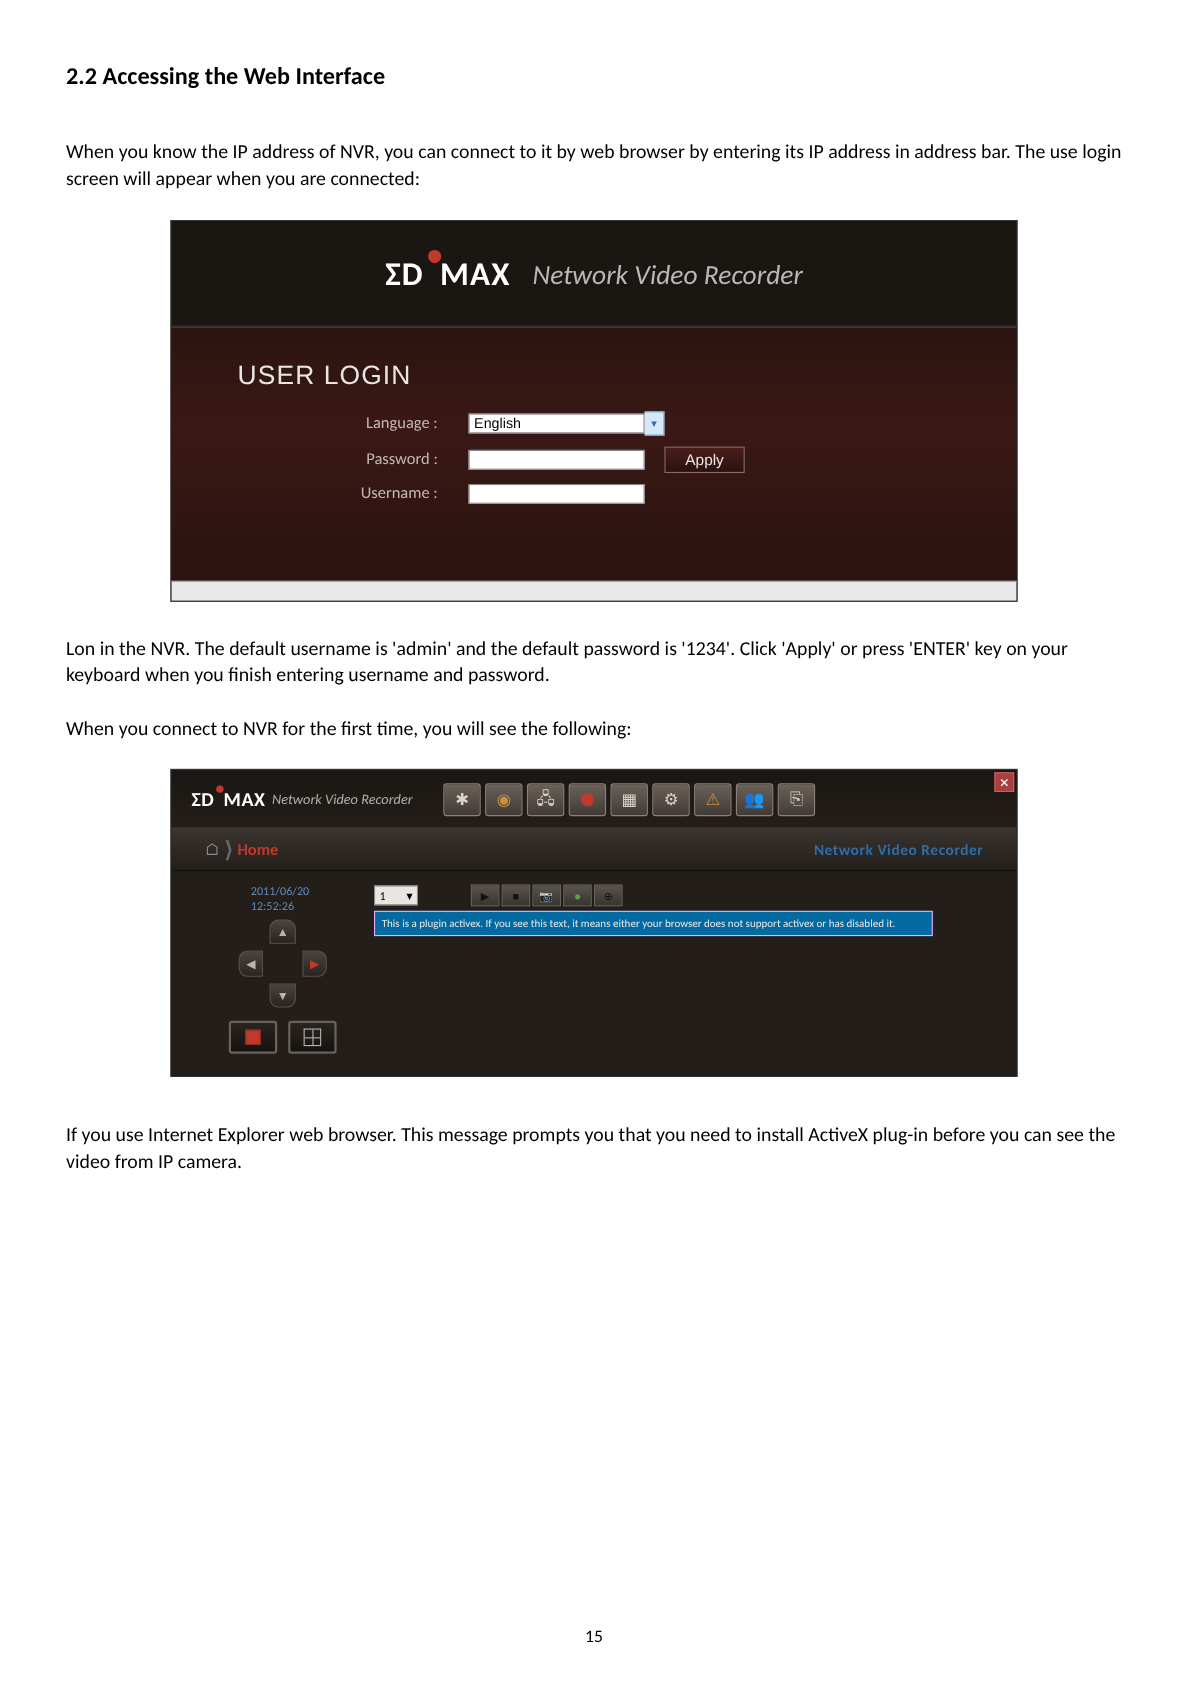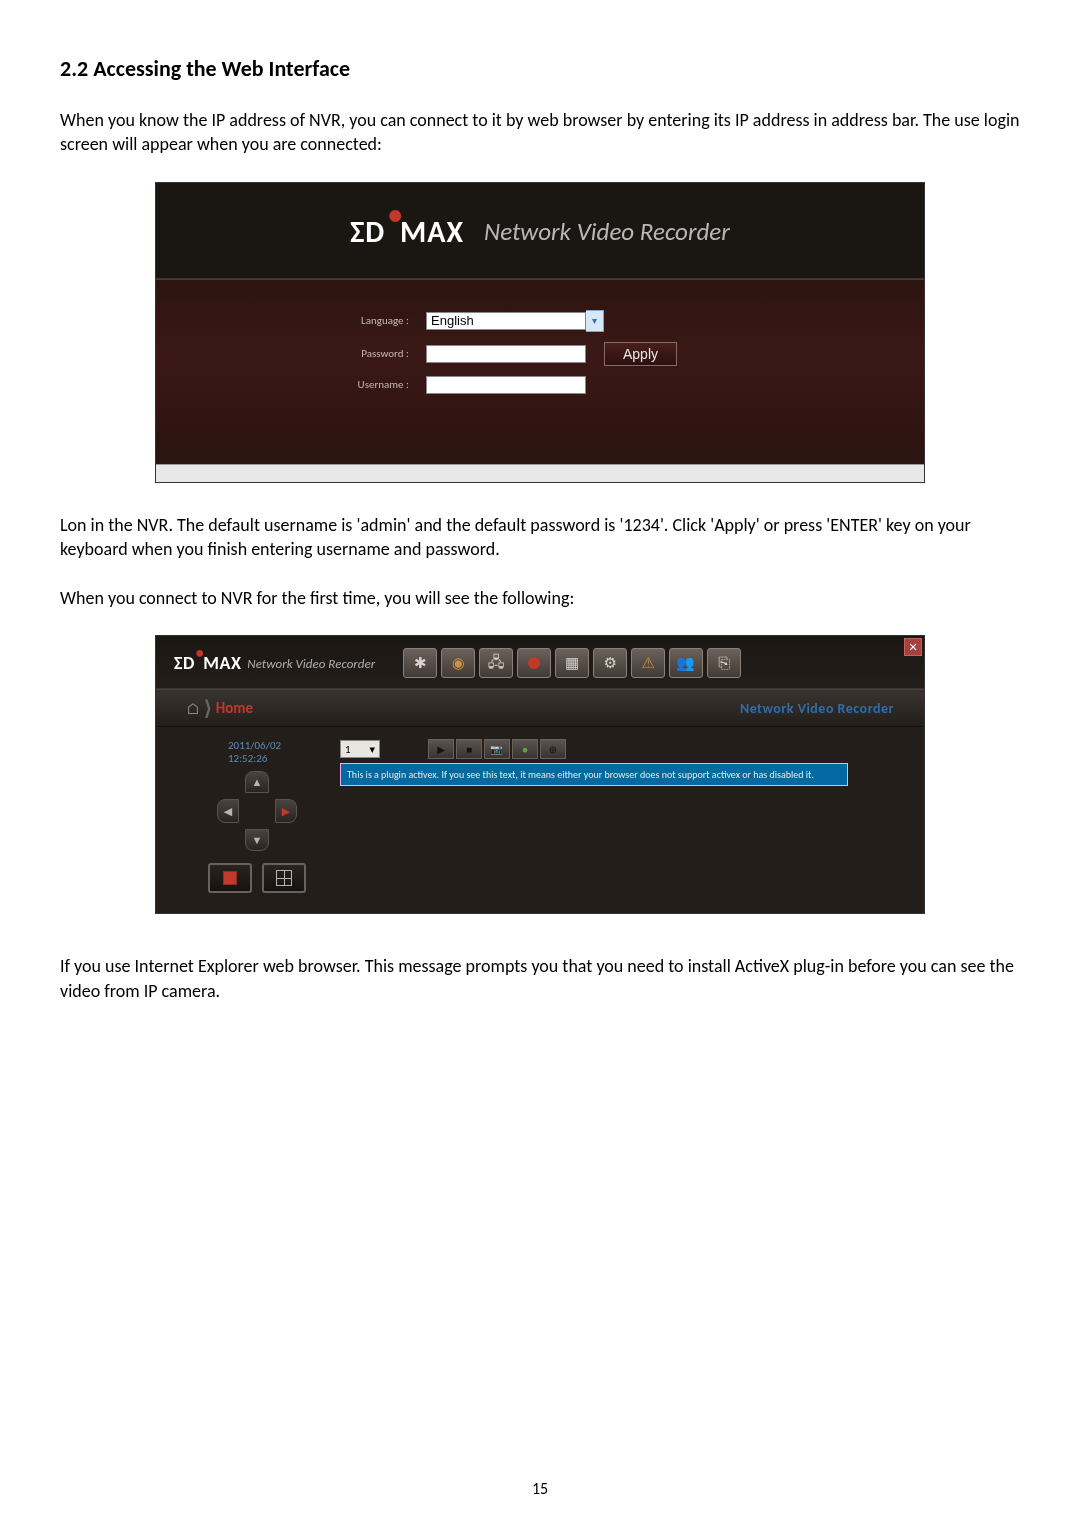--- a/index.html
+++ b/index.html
@@ -8,21 +8,21 @@
     background: #fff;
     width: 1080px;
     height: 1528px;
     padding: 55px 60px 30px 60px;
     color: #000;
     position: relative;
   }
   .section-heading {
     font-weight: bold;
     font-size: 22px;
-    margin-bottom: 26px;
+    margin-bottom: 44px;
   }
   .body-text {
     font-size: 18px;
     line-height: 1.35;
     margin-bottom: 25px;
   }
   .page-number {
     position: absolute;
     bottom: 30px;
     left: 0;
@@ -78,22 +78,22 @@
   }
   .login-row {
     display: flex;
     align-items: center;
     margin-bottom: 10px;
   }
   .login-label {
     color: #c4b8b4;
     width: 210px;
     text-align: right;
-    padding-right: 17px;
-    font-size: 11px;
+    padding-right: 28px;
+    font-size: 15px;
   }
   .login-input {
     width: 160px;
     height: 18px;
     background: #fff;
     border: 1px solid #888;
     font-size: 13px;
     padding: 0 4px;
   }
   .login-select {
@@ -266,20 +266,21 @@
 <div class="login-shot">
   <div class="login-header">
     <span class="edimax-logo">
       <span>ΣD</span>
         <span class="dot">•</span>
         <span>MAX</span>
     </span>
     <span class="nvr-title">Network Video Recorder</span>
   </div>
   <div class="login-body">
+    <div class="user-login-title">USER LOGIN</div>
     <div class="login-row">
       <span class="login-label">Language :</span>
       <div class="login-select">
         <input class="login-input" value="English" style="">
         <span class="select-arrow">▾</span>
       </div>
     </div>
     <div class="login-row">
       <span class="login-label">Password :</span>
       <input class="login-input" type="password" value="" style="">
@@ -321,21 +322,21 @@
   <div class="nvr-breadcrumb">
     <div class="bc-left">
       <span class="bc-home-icon">⌂</span>
       <span class="bc-chevron">⟩</span>
       <span class="bc-text">Home</span>
     </div>
     <div class="bc-right">Network Video Recorder</div>
   </div>
   <div class="nvr-main">
     <div class="nvr-left">
-      <div class="timestamp">2011/06/02 12:52:26</div>
+      <div class="timestamp">2011/06/20 12:52:26</div>
       <div class="dpad">
         <div class="dpad-btn dpad-up">▲</div>
         <div class="dpad-btn dpad-down">▼</div>
         <div class="dpad-btn dpad-left">◀</div>
         <div class="dpad-btn dpad-right">
             <span class="tri">▶</span>
           </div>
       </div>
       <div class="view-btns">
         <div class="view-btn">

